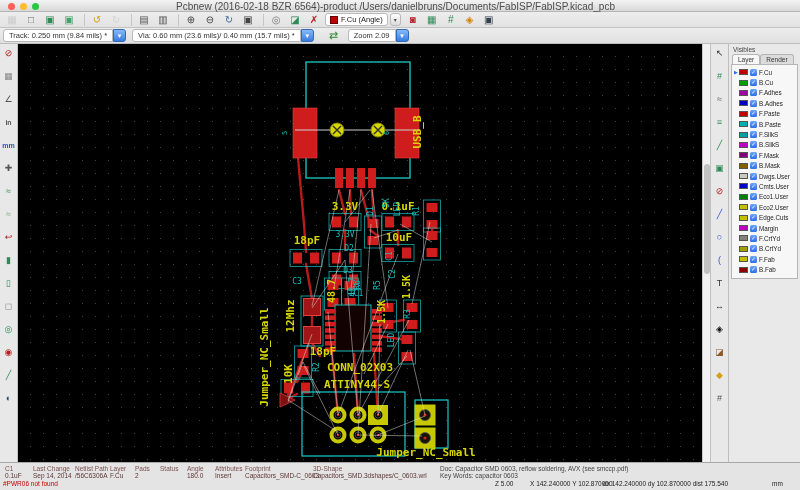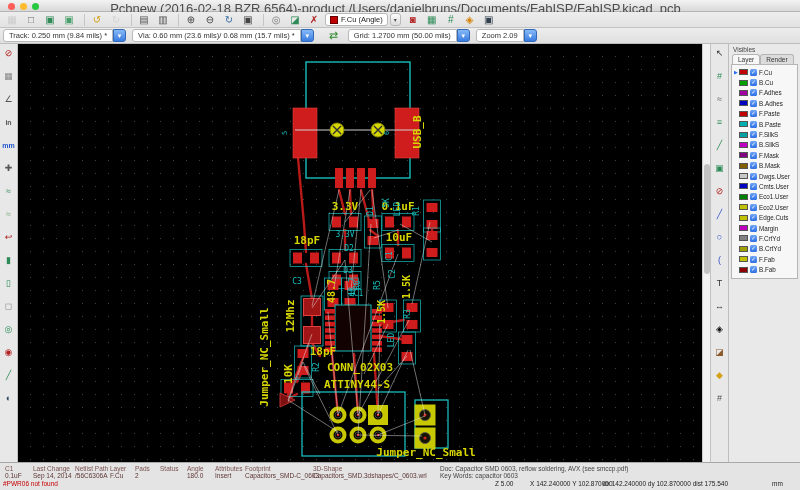--- a/index.html
+++ b/index.html
@@ -7,21 +7,21 @@
   .window{position:relative;width:800px;height:490px;background:#ececec;
     font-family:"Liberation Sans",sans-serif;overflow:hidden;}
   
   .titlebar{position:absolute;left:0;top:0;width:800px;height:12px;
     background:linear-gradient(#f3f3f3,#d9d9d9);border-bottom:1px solid #b5b5b5;}
   .tl{position:absolute;top:3px;width:7px;height:7px;border-radius:50%;}
   .tl.red{left:8px;background:#ff5f57;}
   .tl.yel{left:20px;background:#febc2e;}
   .tl.grn{left:32px;background:#28c840;}
   .title{position:absolute;left:0;right:9px;top:1px;text-align:center;
-    font-size:13px;color:#4c4c4c;white-space:nowrap;}
+    font-size:10px;color:#4c4c4c;white-space:nowrap;}
   
   .tb-main{position:absolute;left:0;top:12px;width:800px;height:16px;
     background:linear-gradient(#ededed,#e2e2e2);border-bottom:1px solid #c2c2c2;
     display:flex;align-items:center;padding-left:4px;}
   .tbi{width:16px;height:14px;margin-right:3px;display:flex;align-items:center;
     justify-content:center;font-size:10px;line-height:1;border-radius:2px;cursor:default;}
   .tbi.dis{opacity:.35;}
   .tbsep{width:1px;height:12px;background:#c6c6c6;margin:0 4px;}
   .layer-combo{display:flex;align-items:center;height:13px;background:#fff;
     border:1px solid #b9b9b9;border-radius:3px;padding:0 4px;font-size:7.5px;color:#222;margin-right:2px;}
@@ -128,28 +128,24 @@
       <div class="tbi" style="color: rgb(212, 130, 10);">◈</div>
       <div class="tbi" style="color: rgb(51, 65, 79);">▣</div>
     </div>
 
   <div class="tb-params">
     <div class="combo">
       <div class="box">Track: 0.250 mm (9.84 mils) *</div>
       <div class="btn">▾</div>
     </div>
     <div class="combo">
-      <div class="box">Via: 0.60 mm (23.6 mils)/ 0.68 mm (15.7 mils) *</div>
+      <div class="box">Via: 0.60 mm (23.6 mils)/ 0.40 mm (15.7 mils) *</div>
       <div class="btn">▾</div>
     </div>
     <div class="swap-icon">⇄</div>
-    <div class="combo">
-      <div class="box">Grid: 1.2700 mm (50.00 mils)</div>
-      <div class="btn">▾</div>
-    </div>
     <div class="combo">
       <div class="box">Zoom 2.09</div>
       <div class="btn">▾</div>
     </div>
   </div>
 
   <div class="ltb" id="left-toolbar">
       <div class="vtbi" style="color: rgb(178, 34, 34);">⊘</div>
       <div class="vtbi" style="color: rgb(136, 136, 136);">▦</div>
       <div class="vtbi" style="color: rgb(85, 85, 85);">∠</div>

